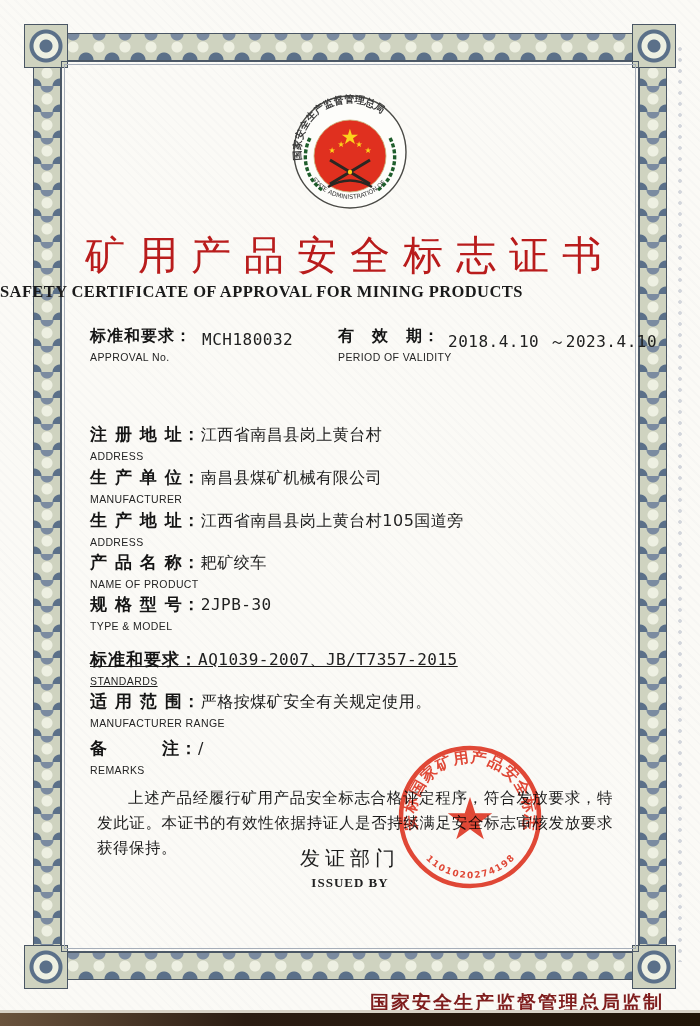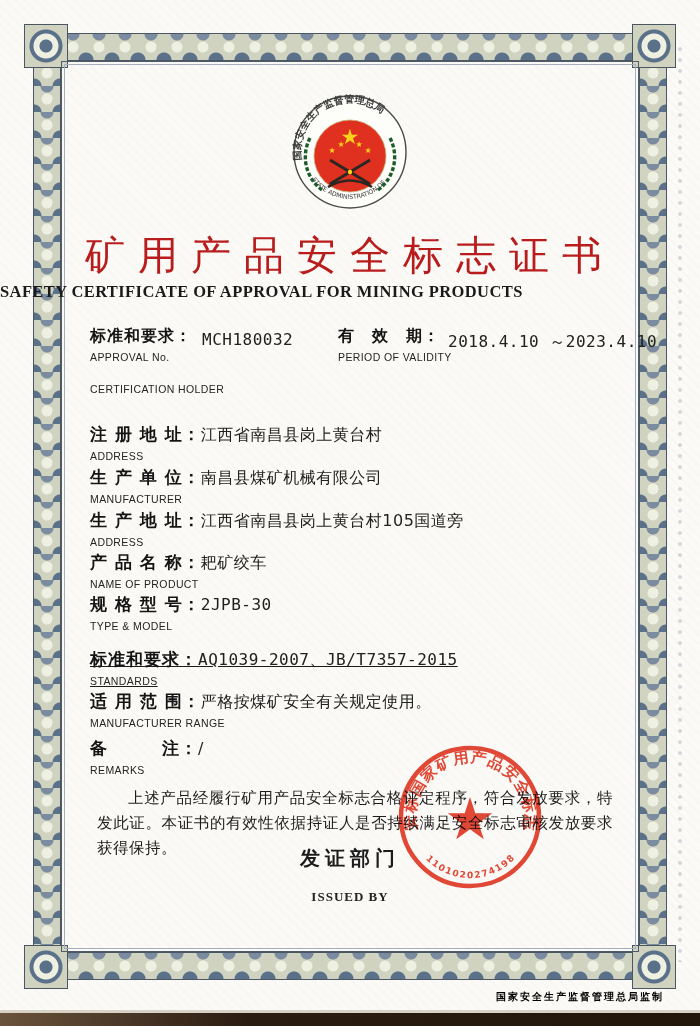--- a/index.html
+++ b/index.html
@@ -52,27 +52,27 @@
   .validity{position:absolute;left:338px;top:326px;}
   .validity .val{position:absolute;left:110px;top:6px;white-space:nowrap;}
 
   .field{position:absolute;left:90px;white-space:nowrap;}
   .f0{top:379px;} .f1{top:423px;} .f2{top:466px;} .f3{top:509px;} .f4{top:551px;}
   .f5{top:593px;} .f6{top:648px;text-decoration:underline;} .f7{top:690px;} .f8{top:737px;}
 
   .statement{position:absolute;left:97px;top:786px;width:516px;font-size:15.5px;line-height:25px;
         color:#1d1d1d;text-indent:2em;text-align:justify;letter-spacing:.5px;z-index:1;}
   .issued{position:absolute;left:280px;top:845px;width:140px;text-align:center;z-index:1;}
-  .issued .cn{font-size:20px;letter-spacing:5px;font-weight:700;color:#1c1c1c;}
+  .issued .cn{font-size:20px;letter-spacing:5px;font-weight:400;color:#1c1c1c;}
   .issued .en2{font-size:13px;font-weight:700;font-family:"Liberation Serif","DejaVu Serif",serif;
-        letter-spacing:1px;margin-top:17px;color:#222;}
+        letter-spacing:1px;margin-top:3px;color:#222;}
   .date{position:absolute;left:432px;top:886px;font-size:18px;font-weight:500;color:#181818;z-index:2;letter-spacing:1px;}
   .seal{position:absolute;left:392px;top:733px;width:160px;height:175px;z-index:5;
         mix-blend-mode:multiply;opacity:.9;}
-  .footer{position:absolute;right:36px;top:990px;font-size:10px;font-weight:700;letter-spacing:2px;color:#000000;}
+  .footer{position:absolute;right:36px;top:990px;font-size:19px;font-weight:700;letter-spacing:2px;color:#7f1d1d;}
 </style>
 </head>
 <body>
 
 <div class="page">
 
   <div class="band b-top"></div>
   <div class="band b-bottom"></div>
   <div class="band b-left"></div>
   <div class="band b-right"></div>
@@ -118,21 +118,20 @@
     <div class="en">APPROVAL No.</div>
     <div class="val val-mono">MCH180032</div>
   </div>
   <div class="validity">
     <div class="lab" style="font-size:16px;">有　效　期：</div>
     <div class="en">PERIOD OF VALIDITY</div>
     <div class="val val-mono">2018.4.10 ～2023.4.10</div>
   </div>
 
   <div class="field f0">
-    <div class="en">CERTIFICATION HOLDER</div>
   </div>
   <div class="field f1">
     <div><span class="lab">注 册 地 址：</span><span class="val">江西省南昌县岗上黄台村</span></div>
     <div class="en">ADDRESS</div>
   </div>
   <div class="field f2">
     <div><span class="lab">生 产 单 位：</span><span class="val">南昌县煤矿机械有限公司</span></div>
     <div class="en">MANUFACTURER</div>
   </div>
   <div class="field f3">

